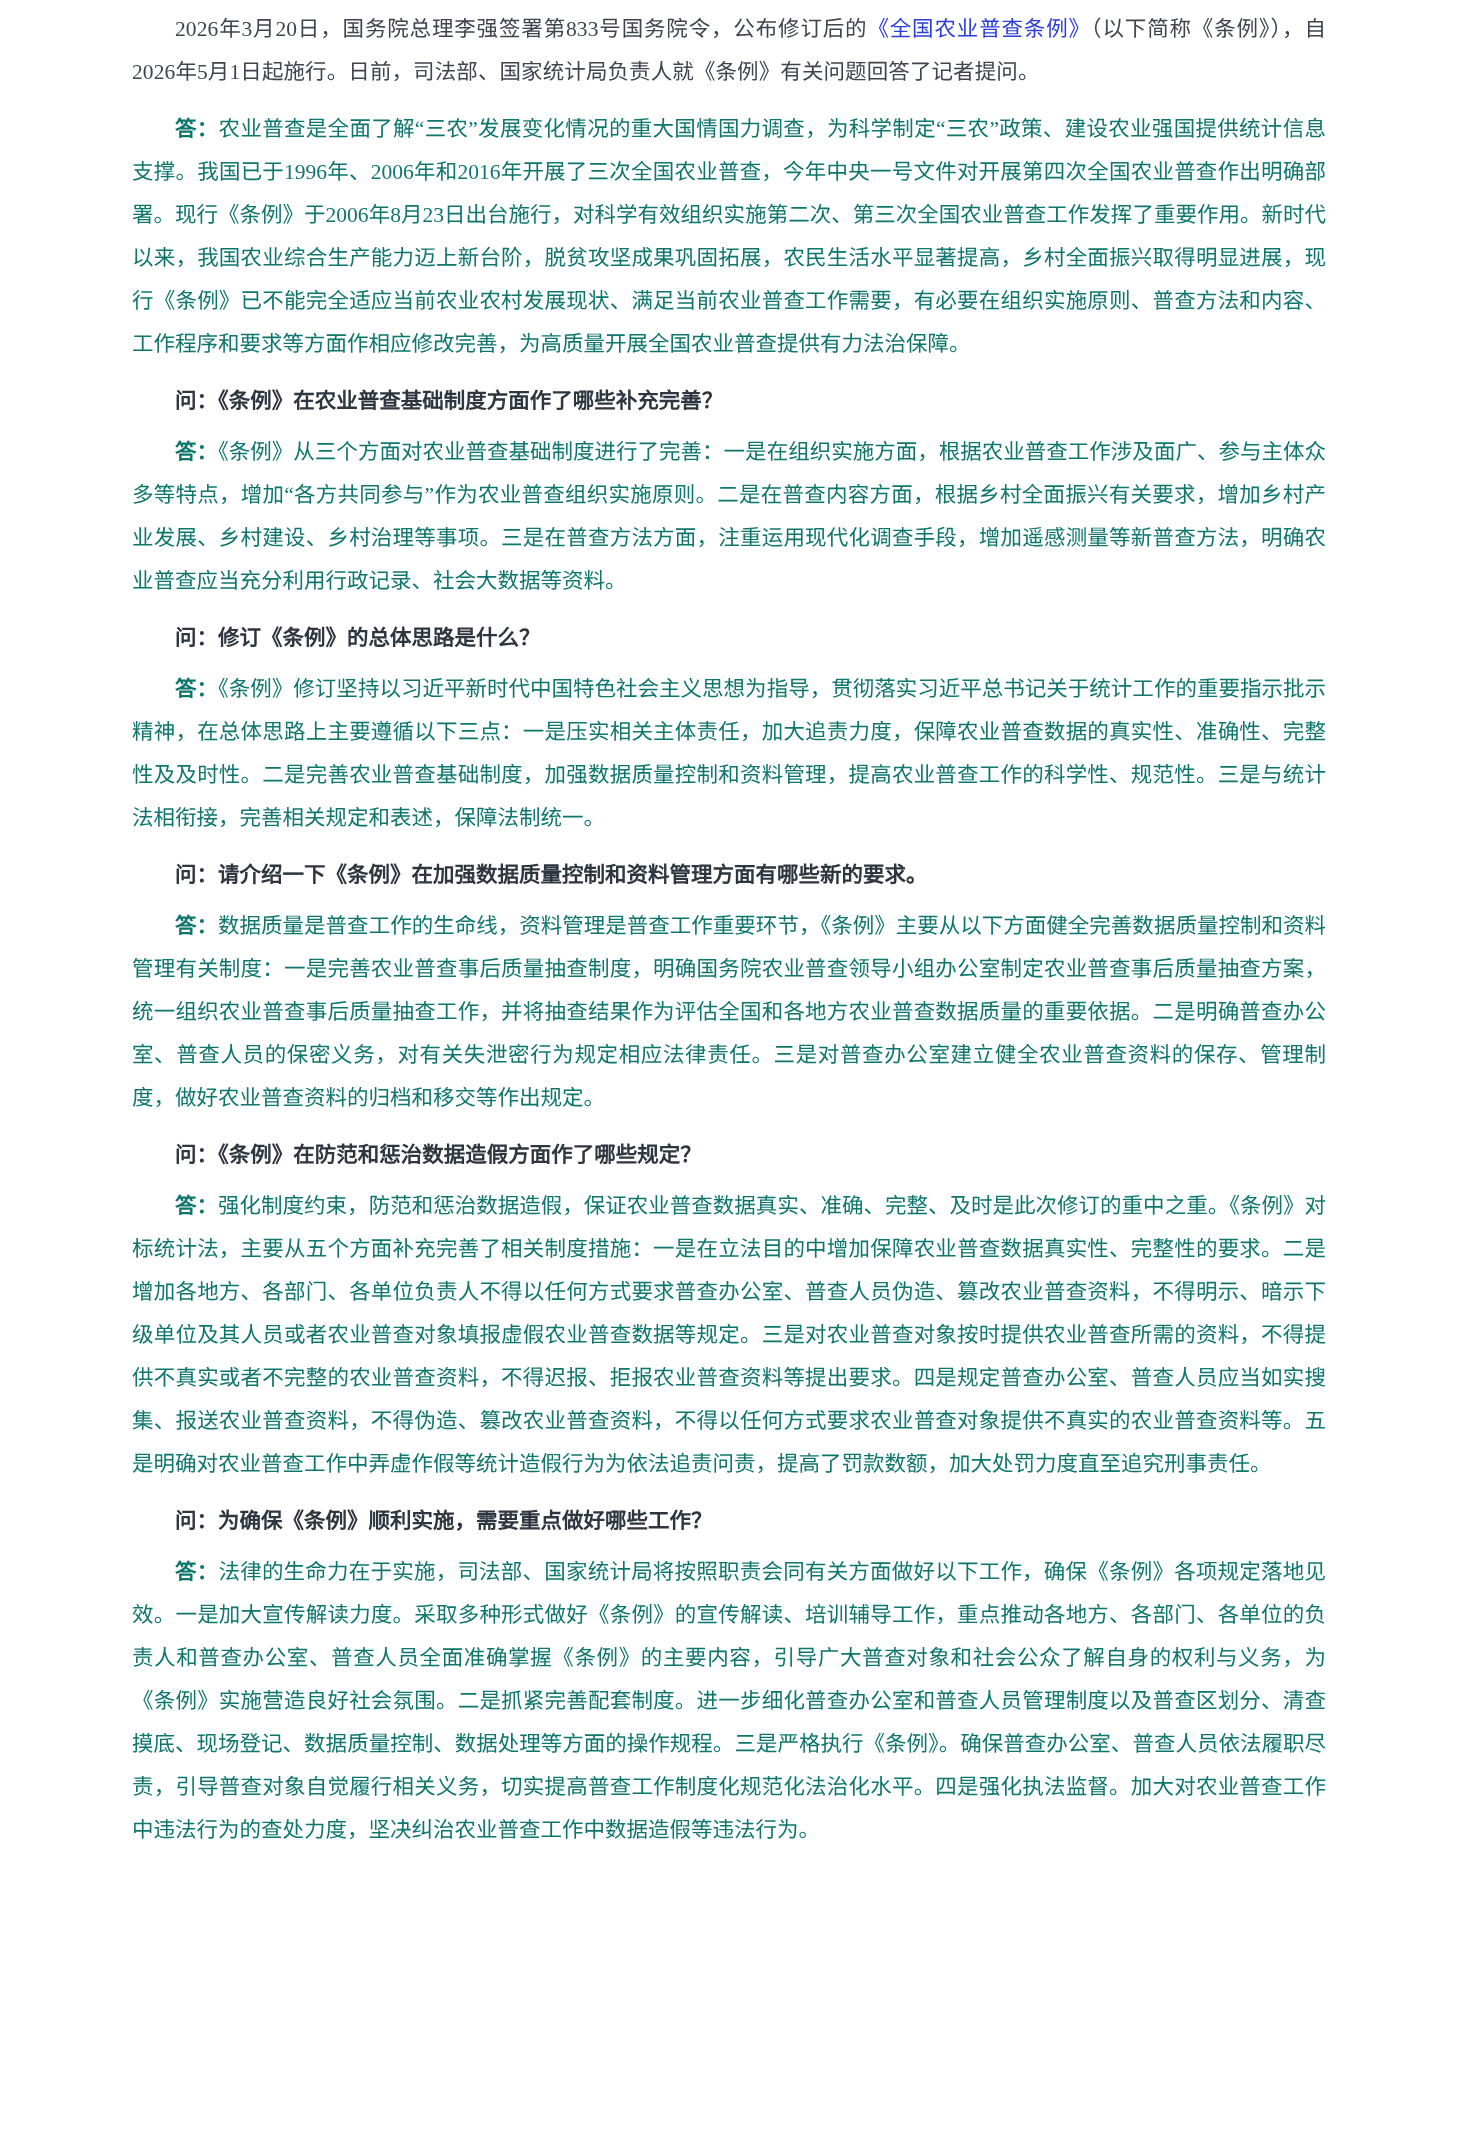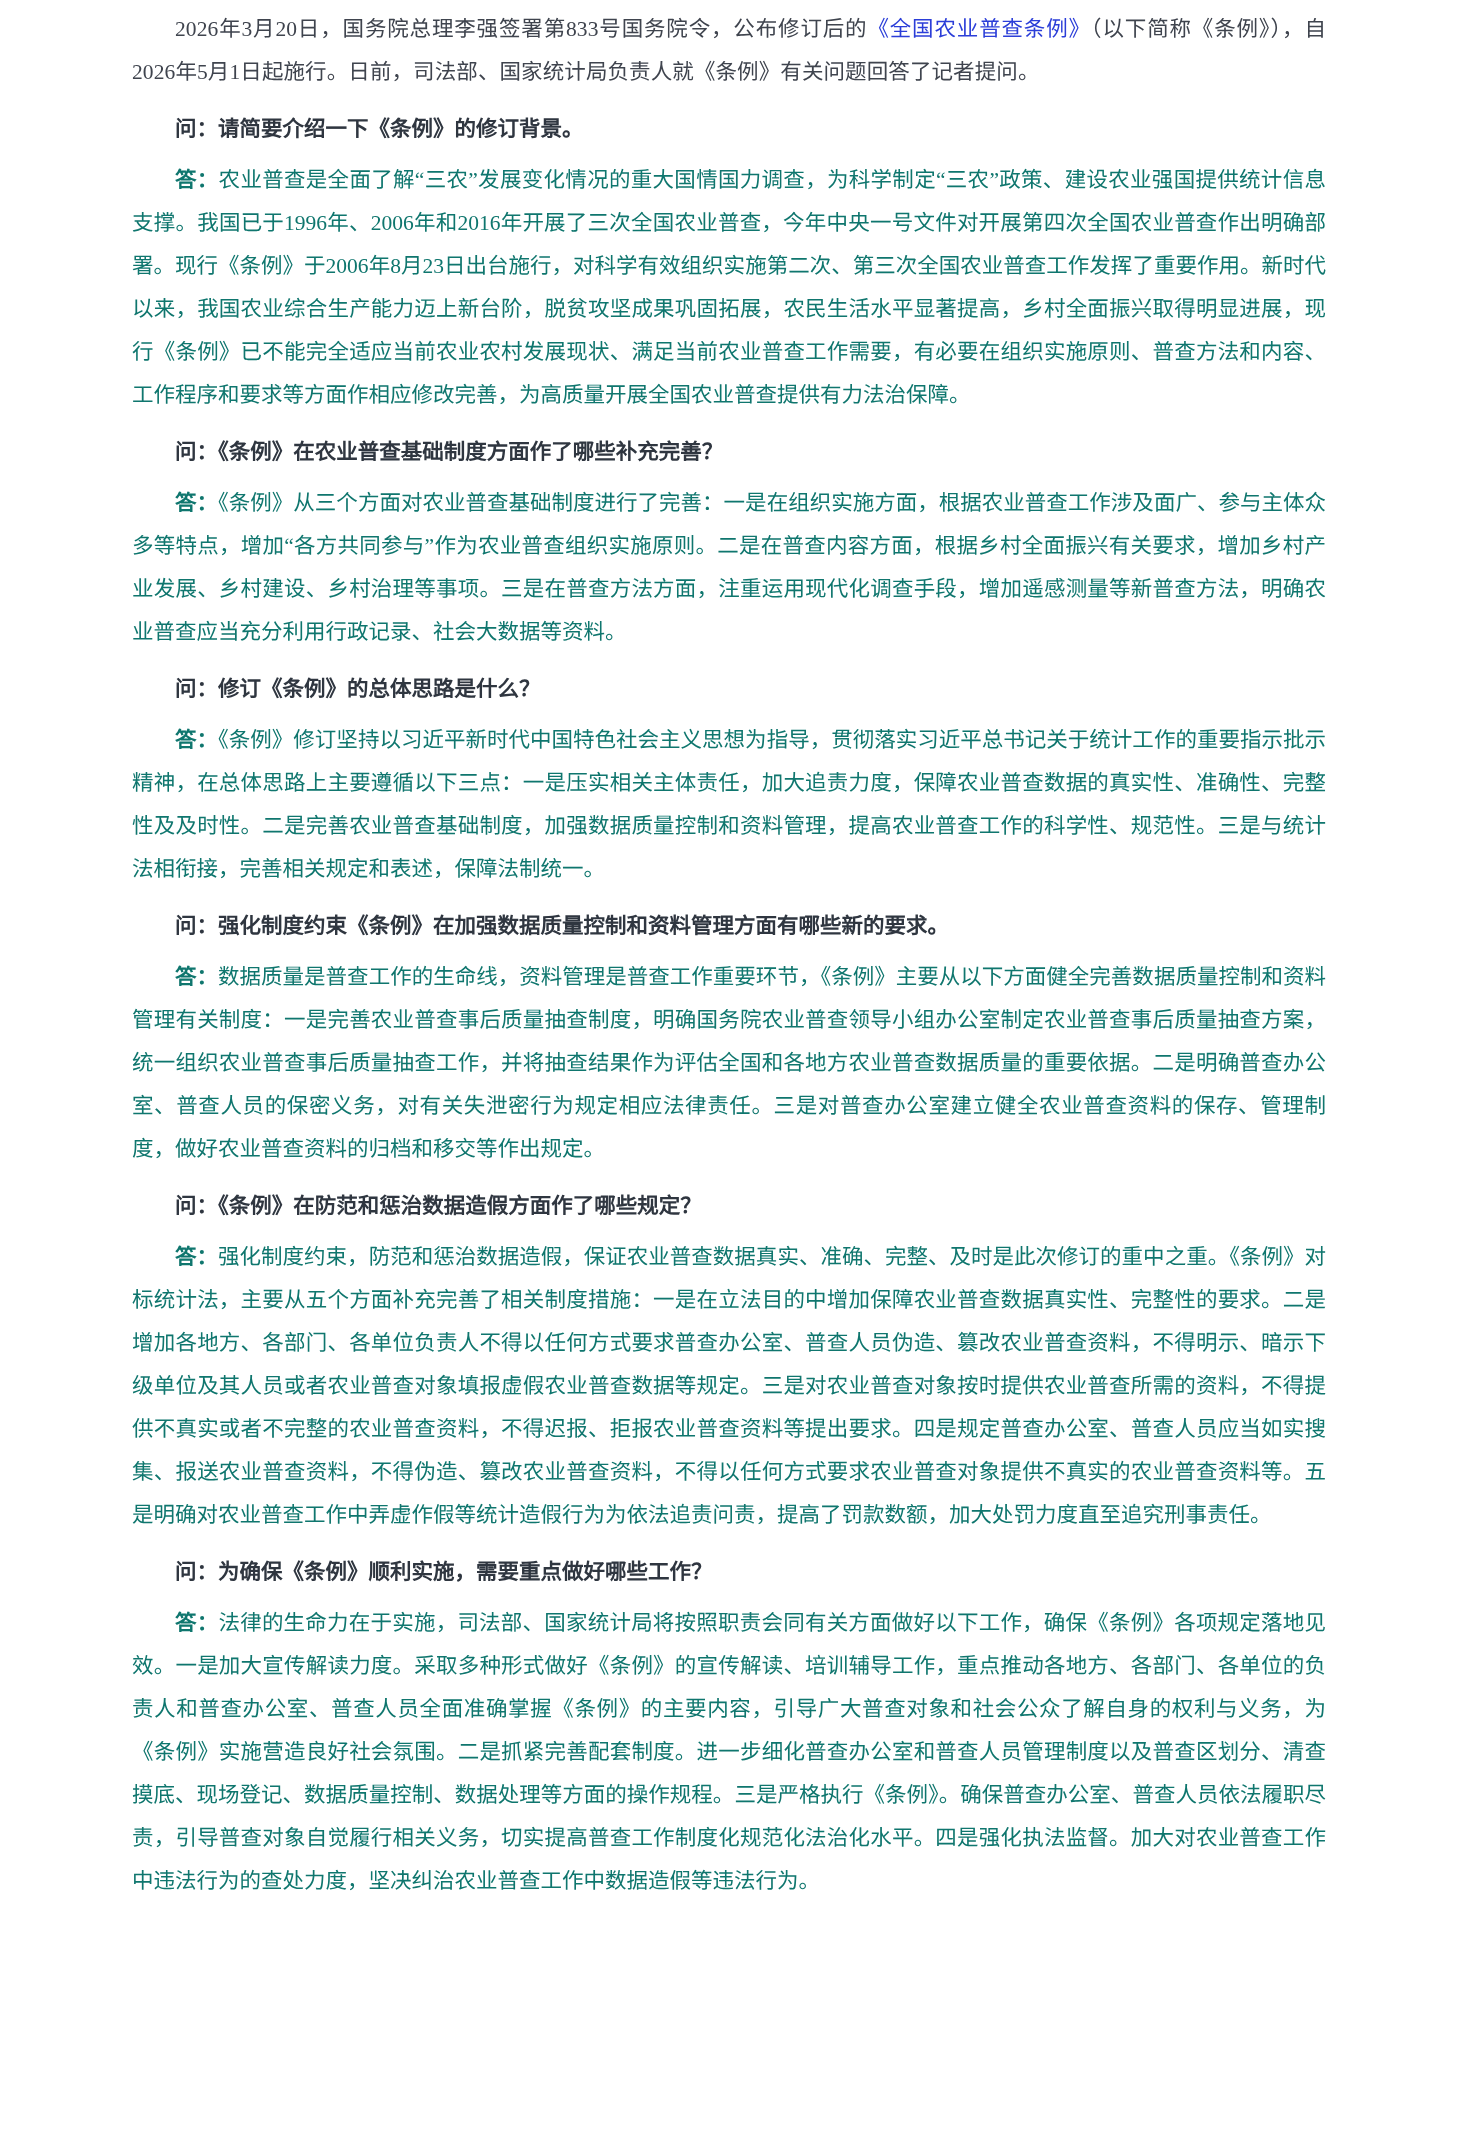--- a/index.html
+++ b/index.html
@@ -65,36 +65,35 @@
   }
 </style>
 </head>
 <body>
 
 <div id="doc">
 
   <p class="para lead"><span>2026年3月20日，国务院总理李强签署第833号国务院令，公布修订后的</span><a class="doclink" href="#">《全国农业普查条例》</a><span>（以下简称《条例》），自2026年5月1日起施行。日前，司法部、国家统计局负责人就《条例》有关问题回答了记者提问。</span></p>
 
   <div class="qa-block">
-    <p class="question"><span class="lead-word">问：</span><span>请简要介绍一下《条例》的修订背景。</span></p>
     <p class="answer"><span class="lead-word">答：</span><span>农业普查是全面了解“三农”发展变化情况的重大国情国力调查，为科学制定“三农”政策、建设农业强国提供统计信息支撑。我国已于1996年、2006年和2016年开展了三次全国农业普查，今年中央一号文件对开展第四次全国农业普查作出明确部署。现行《条例》于2006年8月23日出台施行，对科学有效组织实施第二次、第三次全国农业普查工作发挥了重要作用。新时代以来，我国农业综合生产能力迈上新台阶，脱贫攻坚成果巩固拓展，农民生活水平显著提高，乡村全面振兴取得明显进展，现行《条例》已不能完全适应当前农业农村发展现状、满足当前农业普查工作需要，有必要在组织实施原则、普查方法和内容、工作程序和要求等方面作相应修改完善，为高质量开展全国农业普查提供有力法治保障。</span></p>
   </div>
 
   <div class="qa-block">
     <p class="question"><span class="lead-word">问：</span><span>《条例》在农业普查基础制度方面作了哪些补充完善？</span></p>
     <p class="answer"><span class="lead-word">答：</span><span>《条例》从三个方面对农业普查基础制度进行了完善：一是在组织实施方面，根据农业普查工作涉及面广、参与主体众多等特点，增加“各方共同参与”作为农业普查组织实施原则。二是在普查内容方面，根据乡村全面振兴有关要求，增加乡村产业发展、乡村建设、乡村治理等事项。三是在普查方法方面，注重运用现代化调查手段，增加遥感测量等新普查方法，明确农业普查应当充分利用行政记录、社会大数据等资料。</span></p>
   </div>
 
   <div class="qa-block">
     <p class="question"><span class="lead-word">问：</span><span>修订《条例》的总体思路是什么？</span></p>
     <p class="answer"><span class="lead-word">答：</span><span>《条例》修订坚持以习近平新时代中国特色社会主义思想为指导，贯彻落实习近平总书记关于统计工作的重要指示批示精神，在总体思路上主要遵循以下三点：一是压实相关主体责任，加大追责力度，保障农业普查数据的真实性、准确性、完整性及及时性。二是完善农业普查基础制度，加强数据质量控制和资料管理，提高农业普查工作的科学性、规范性。三是与统计法相衔接，完善相关规定和表述，保障法制统一。</span></p>
   </div>
 
   <div class="qa-block">
-    <p class="question"><span class="lead-word">问：</span><span>强化制度约束《条例》在加强数据质量控制和资料管理方面有哪些新的要求。</span></p>
+    <p class="question"><span class="lead-word">问：</span><span>请介绍一下《条例》在加强数据质量控制和资料管理方面有哪些新的要求。</span></p>
     <p class="answer"><span class="lead-word">答：</span><span>数据质量是普查工作的生命线，资料管理是普查工作重要环节，《条例》主要从以下方面健全完善数据质量控制和资料管理有关制度：一是完善农业普查事后质量抽查制度，明确国务院农业普查领导小组办公室制定农业普查事后质量抽查方案，统一组织农业普查事后质量抽查工作，并将抽查结果作为评估全国和各地方农业普查数据质量的重要依据。二是明确普查办公室、普查人员的保密义务，对有关失泄密行为规定相应法律责任。三是对普查办公室建立健全农业普查资料的保存、管理制度，做好农业普查资料的归档和移交等作出规定。</span></p>
   </div>
 
   <div class="qa-block">
     <p class="question"><span class="lead-word">问：</span><span>《条例》在防范和惩治数据造假方面作了哪些规定？</span></p>
     <p class="answer"><span class="lead-word">答：</span><span>强化制度约束，防范和惩治数据造假，保证农业普查数据真实、准确、完整、及时是此次修订的重中之重。《条例》对标统计法，主要从五个方面补充完善了相关制度措施：一是在立法目的中增加保障农业普查数据真实性、完整性的要求。二是增加各地方、各部门、各单位负责人不得以任何方式要求普查办公室、普查人员伪造、篡改农业普查资料，不得明示、暗示下级单位及其人员或者农业普查对象填报虚假农业普查数据等规定。三是对农业普查对象按时提供农业普查所需的资料，不得提供不真实或者不完整的农业普查资料，不得迟报、拒报农业普查资料等提出要求。四是规定普查办公室、普查人员应当如实搜集、报送农业普查资料，不得伪造、篡改农业普查资料，不得以任何方式要求农业普查对象提供不真实的农业普查资料等。五是明确对农业普查工作中弄虚作假等统计造假行为为依法追责问责，提高了罚款数额，加大处罚力度直至追究刑事责任。</span></p>
   </div>
 
   <div class="qa-block">
     <p class="question"><span class="lead-word">问：</span><span>为确保《条例》顺利实施，需要重点做好哪些工作？</span></p>

